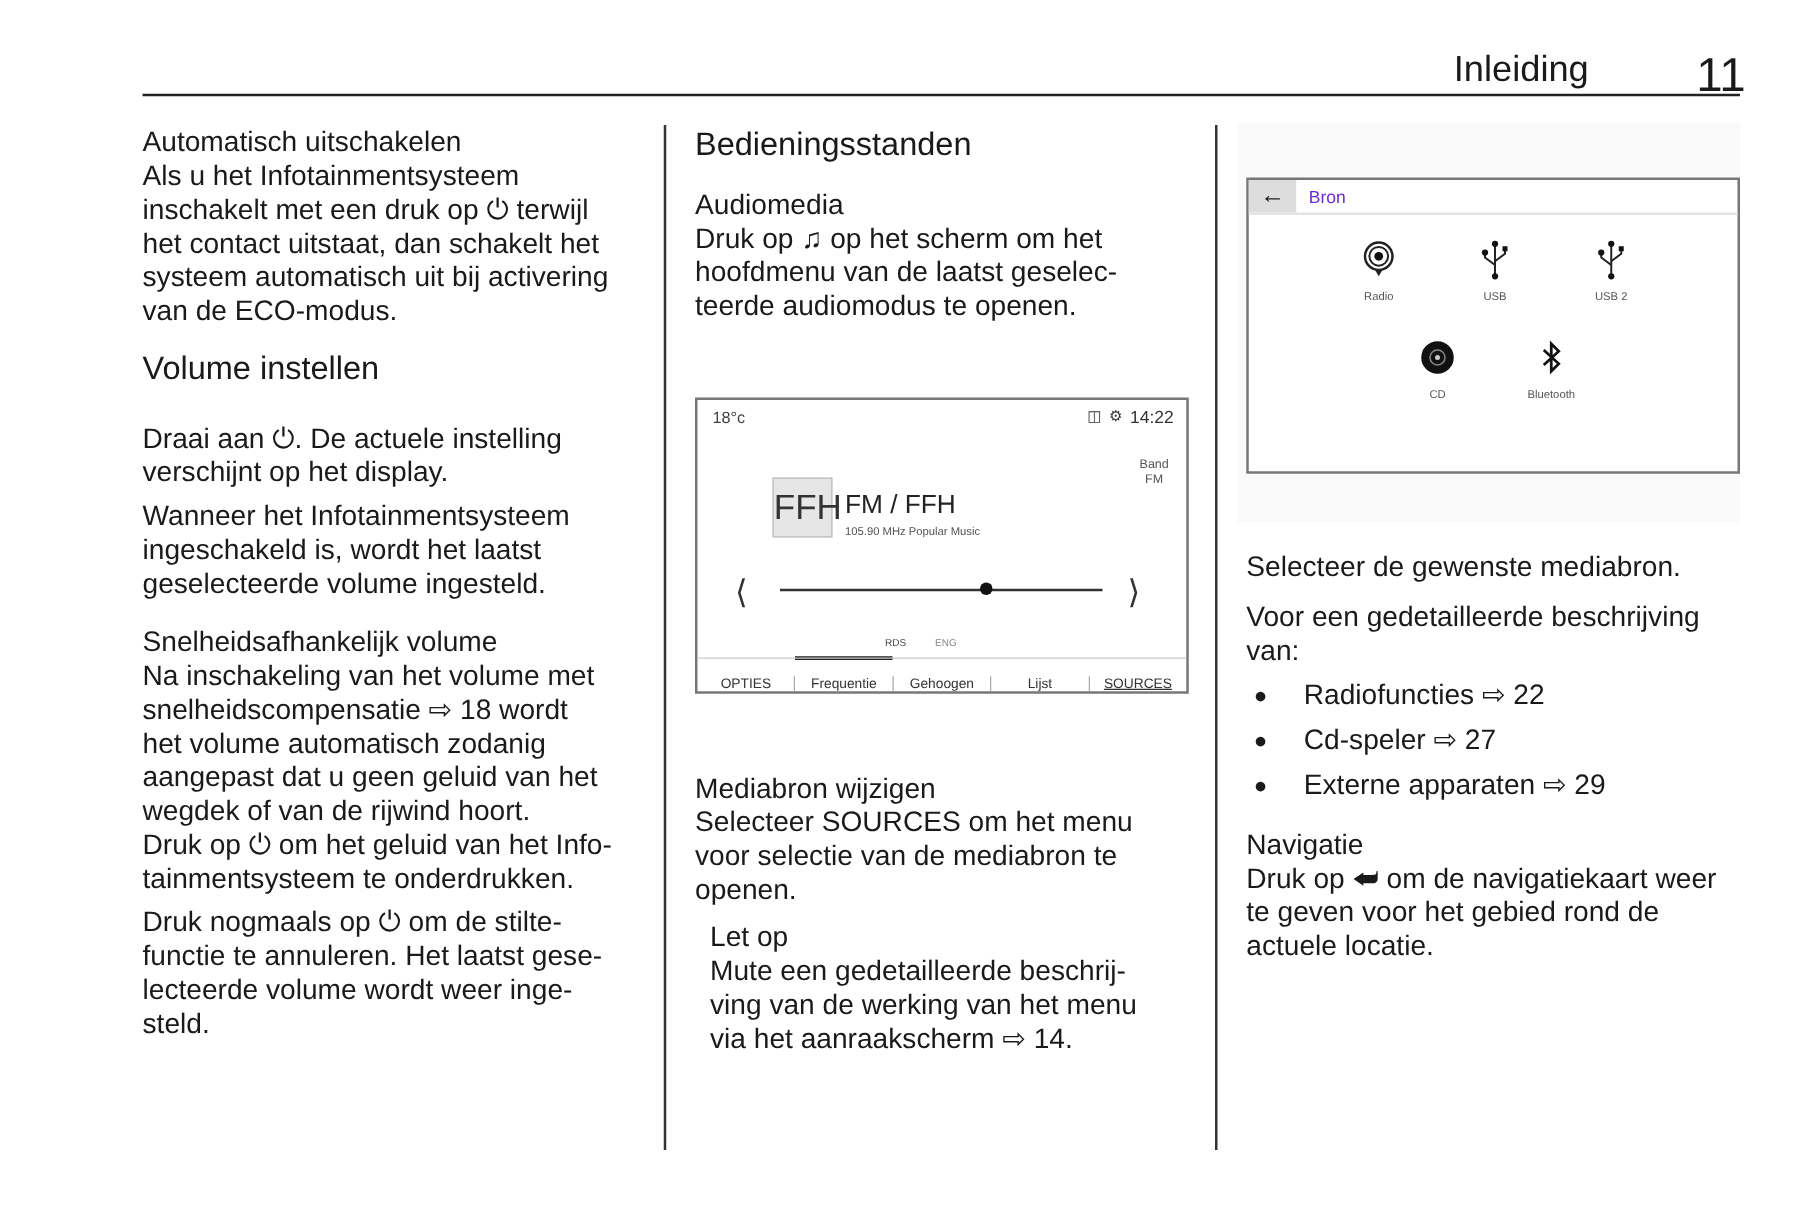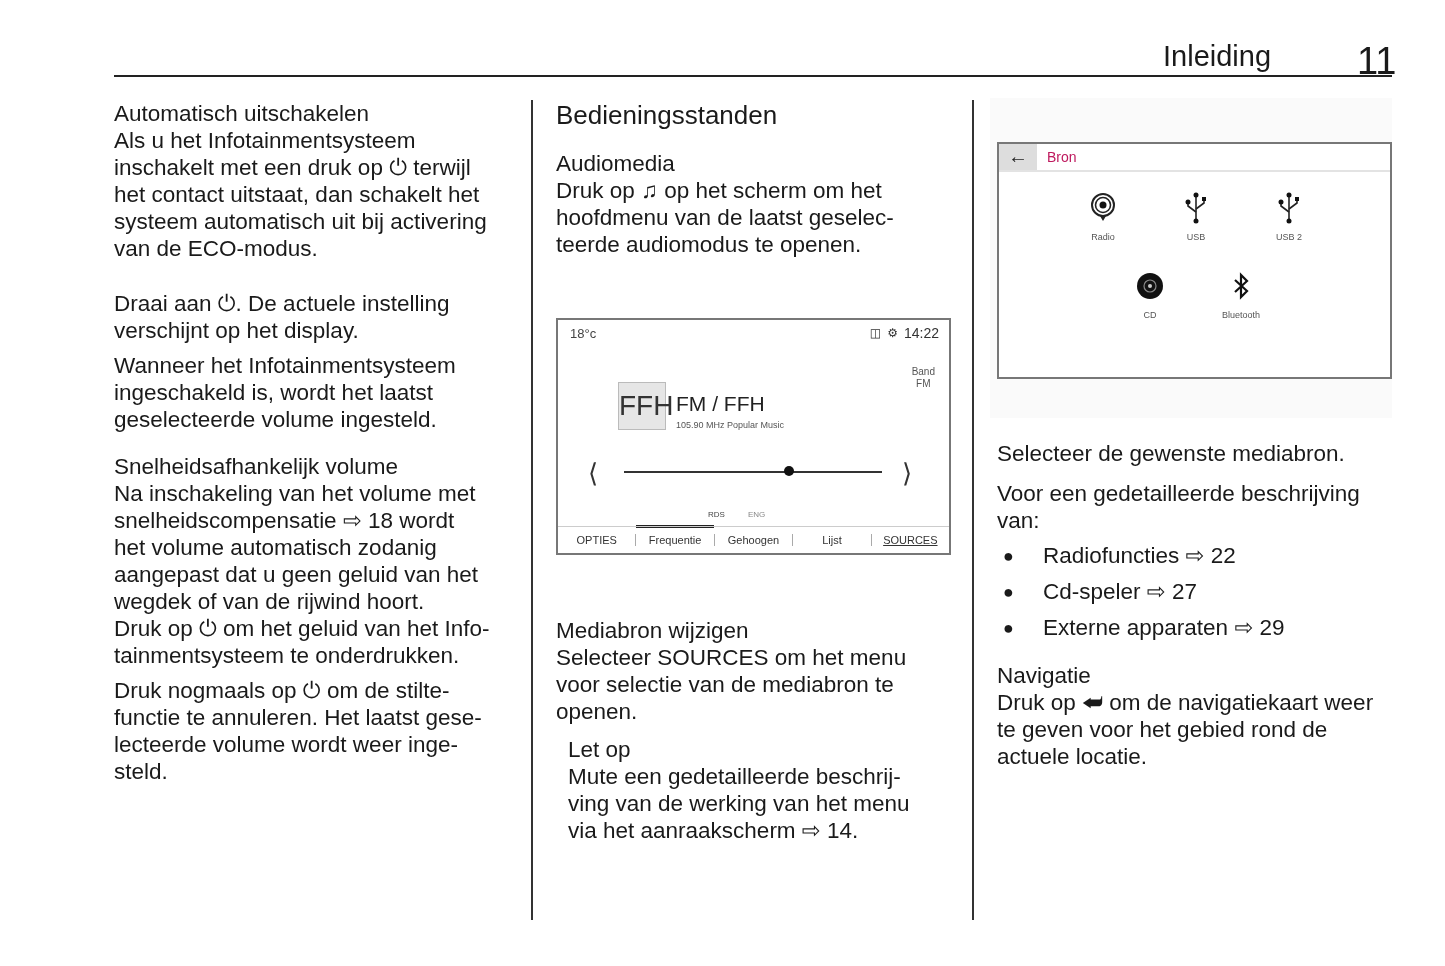--- a/index.html
+++ b/index.html
@@ -28,31 +28,31 @@
   .radio .status { position: absolute; right: 10px; top: 5px; font-size: 14px; color:#333; display:flex; gap:6px; align-items:center;}
   .radio .band { position: absolute; right: 14px; top: 46px; font-size: 10px; text-align: center; line-height: 12px; color:#555; }
   .radio .logo { position: absolute; left: 60px; top: 62px; width: 46px; height: 46px; background: #e6e6e6; border: 1px solid #bbb; font-size: 28px; line-height: 46px; text-align: center; color:#333; }
   .radio .station { position: absolute; left: 118px; top: 72px; font-size: 21px; color:#222; }
   .radio .freq { position: absolute; left: 118px; top: 100px; font-size: 9px; color:#555; }
   .radio .arrow { position: absolute; top: 138px; font-size: 26px; color:#333; }
   .radio .track { position: absolute; left: 66px; top: 151px; width: 258px; height: 2px; background: #333; }
   .radio .knob { position: absolute; left: 226px; top: 146px; width: 10px; height: 10px; border-radius: 50%; background: #111; }
   .radio .rds { position: absolute; left: 150px; top: 190px; font-size: 8px; color:#444; }
   .radio .eng { position: absolute; left: 190px; top: 190px; font-size: 8px; color:#888; }
-  .radio .tabbar { position: absolute; left: 0; right: 0; bottom: 0; height: 26px; border-top: 1px solid #ccc; display: flex; align-items: center; font-size: 11px; color:#333; }
+  .radio .tabbar { position: absolute; left: 0; right: 0; bottom: 0; height: 26px; border-top: 1px solid #ccc; display: flex; align-items: flex-end; font-size: 11px; color:#333; }
   .radio .tabbar .tab { flex: 1; text-align: center; border-right: 1px solid #aaa; line-height: 12px; }
   .radio .tabbar .tab:last-child { border-right: none; text-decoration: underline; }
   .radio .active-line { position: absolute; left: 78px; bottom: 25px; width: 78px; height: 3px; background: #222; }
 
   
   .srcbg { position: absolute; left: 990px; top: 98px; width: 402px; height: 320px; background: #fafafa; }
   .source { left: 997px; top: 142px; width: 391px; height: 233px; }
   .source .topbar { position: absolute; left: 0; top: 0; right: 0; height: 26px; border-bottom: 2px solid #e3e3e3; }
   .source .back { position: absolute; left: 0; top: 0; width: 38px; height: 26px; background: #ddd; font-size: 20px; line-height: 24px; text-align: center; color:#222; }
-  .source .title { position: absolute; left: 48px; top: 5px; font-size: 14px; color:#be185d; }
+  .source .title { position: absolute; left: 48px; top: 5px; font-size: 14px; color:#6d28d9; }
   .src-item { position: absolute; width: 80px; text-align: center; font-size: 9px; color:#555; }
   .src-item .ic { height: 36px; display: flex; align-items: center; justify-content: center; margin-bottom: 6px; }
 </style>
 </head>
 <body>
 
 <div class="abs header-title">Inleiding</div>
 <div class="abs header-page">11</div>
 <div class="abs header-rule"></div>
 
@@ -61,20 +61,21 @@
 
 <div class="col col1">
   <p class="sub" style="margin-top:0">Automatisch uitschakelen</p>
   <p>
     <span>Als u het Infotainmentsysteem</span><br>
     <span>inschakelt met een druk op ⏻ terwijl</span><br>
     <span>het contact uitstaat, dan schakelt het</span><br>
     <span>systeem automatisch uit bij activering</span><br>
     <span>van de ECO-modus.</span>
   </p>
+  <p class="h2" style="margin-top:17px">Volume instellen</p>
   <p style="margin-top:28px">
     <span>Draai aan ⏻. De actuele instelling</span><br>
     <span>verschijnt op het display.</span>
   </p>
   <p style="margin-top:8px">
     <span>Wanneer het Infotainmentsysteem</span><br>
     <span>ingeschakeld is, wordt het laatst</span><br>
     <span>geselecteerde volume ingesteld.</span>
   </p>
   <p class="sub" style="margin-top:20px">Snelheidsafhankelijk volume</p>

